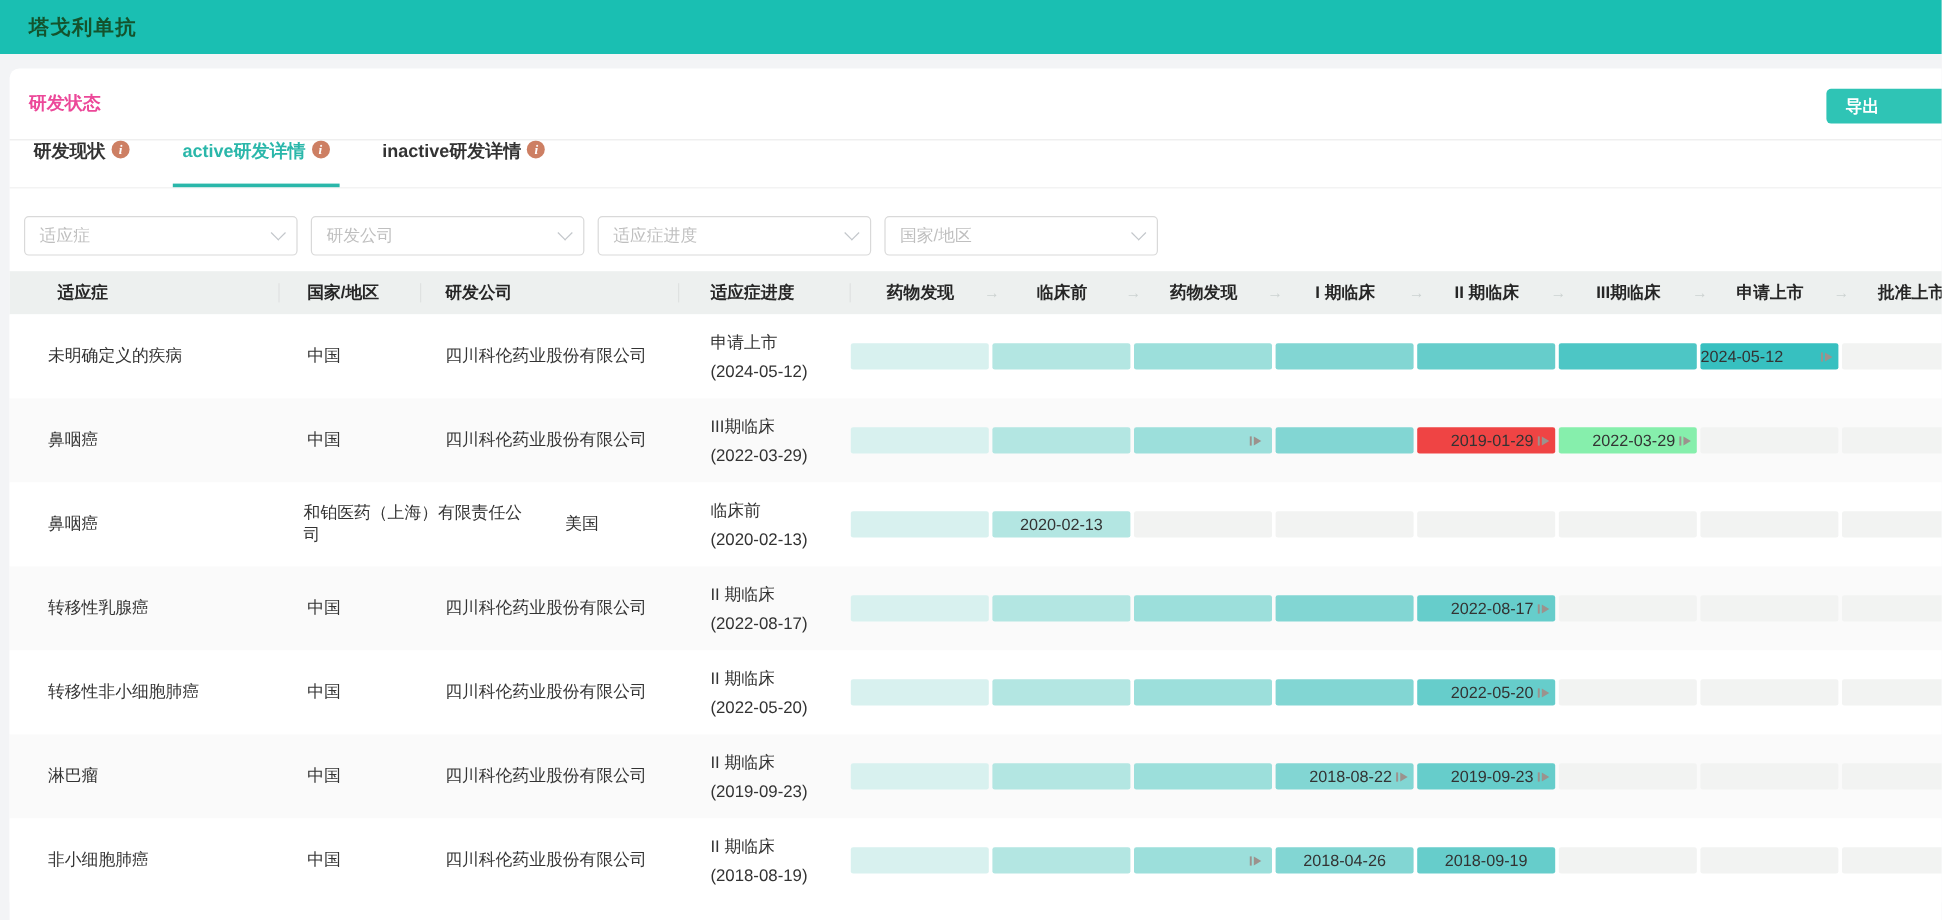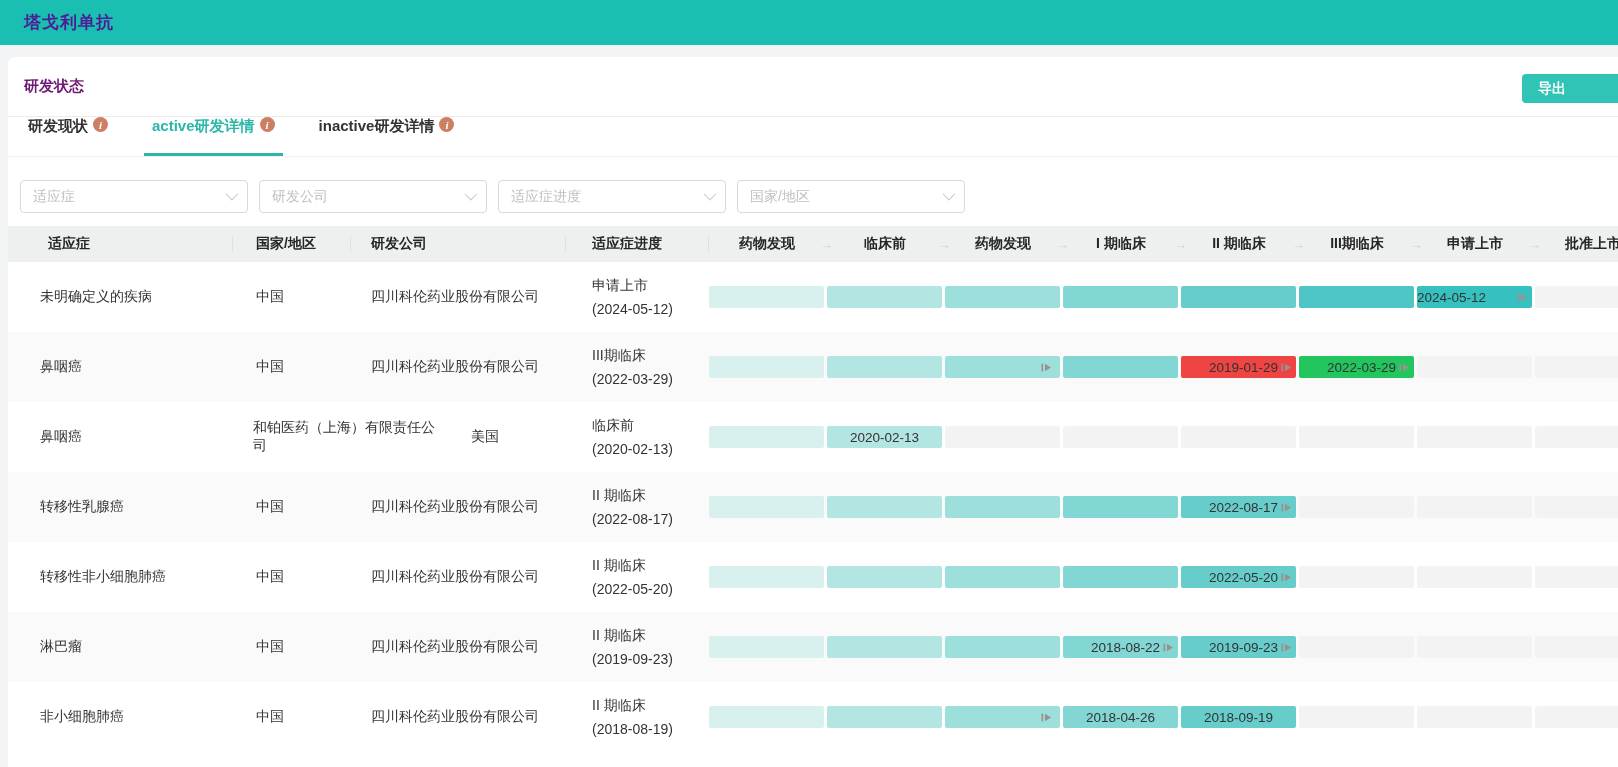--- a/index.html
+++ b/index.html
@@ -9,33 +9,33 @@
     font-family: "Liberation Sans", "DejaVu Sans", sans-serif;
     color: #333; font-size: 14px;
   }
   .viewport { position: relative; width: 1800px; }
 
   
   .topbar {
     height: 45px; background: #1abfb2; display: flex; align-items: center;
     padding-left: 24px;
   }
-  .topbar .title { color: #4c1d95; font-size: 17px; font-weight: bold; letter-spacing: 1px; }
+  .topbar .title { color: #14532d; font-size: 17px; font-weight: bold; letter-spacing: 1px; }
 
   
   .card {
     margin: 12px 0 0 8px; width: 1780px; min-height: 740px;
     background: #fff; border-radius: 8px 8px 0 0; position: relative;
   }
 
   .card-head {
     height: 60px; display: flex; align-items: center; padding-left: 16px;
     border-bottom: 1px solid #ececec; position: relative;
   }
-  .card-head h2 { font-size: 15px; font-weight: bold; color: #701a75; }
+  .card-head h2 { font-size: 15px; font-weight: bold; color: #ec4899; }
   .export-btn {
     position: absolute; left: 1514px; top: 17px; height: 29px; width: 140px;
     background: #2fc4b5; color: #fff; font-size: 14px; font-weight: bold;
     border: none; border-radius: 4px; text-align: left; padding-left: 16px;
     cursor: pointer; font-family: inherit;
   }
 
   
   .tabs { height: 40px; padding-left: 12px; border-bottom: 1px solid #f0f0f0; display: flex; gap: 28px; }
   .tab {
@@ -259,21 +259,21 @@
                 <span>2019-01-29</span>
                 <span class="step-icon">
                   <svg width="11" height="11" viewBox="0 0 12 12">
                     <rect x="0.5" y="1.8" width="1.8" height="8.4" fill="#9c928d"></rect>
                     <path d="M4.2 1.8 L11 6 L4.2 10.2 Z" fill="#9c928d"></path>
                   </svg>
                 </span>
               </div>
             </div>
             <div class="stage-cell">
-              <div class="bar right" style="background: #22c55e;">
+              <div class="bar right" style="background: #86efac;">
                 <span>2022-03-29</span>
                 <span class="step-icon">
                   <svg width="11" height="11" viewBox="0 0 12 12">
                     <rect x="0.5" y="1.8" width="1.8" height="8.4" fill="#9c928d"></rect>
                     <path d="M4.2 1.8 L11 6 L4.2 10.2 Z" fill="#9c928d"></path>
                   </svg>
                 </span>
               </div>
             </div>
             <div class="stage-cell">

